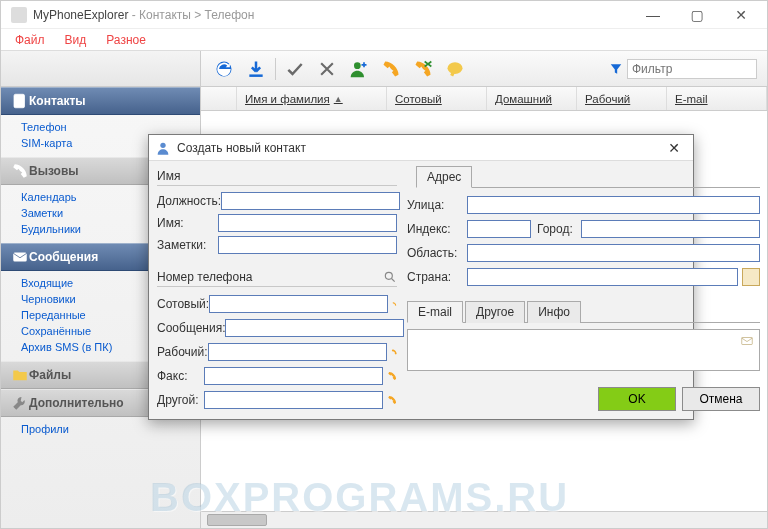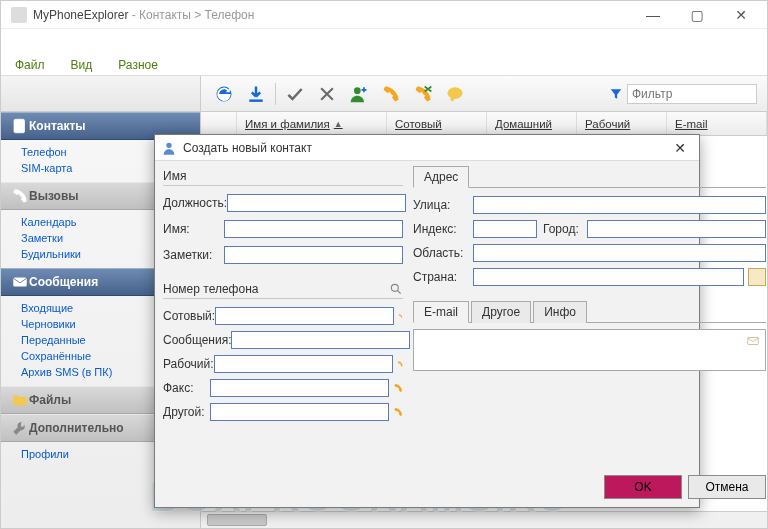--- a/index.html
+++ b/index.html
@@ -19,22 +19,22 @@
   }
   .titlebar .app-icon { width:16px;height:16px;margin:0 6px;background:#ddd;border-radius:2px;}
   .titlebar .title { color:#444; font-size:12px; }
   .titlebar .title .sub { color:#999; }
   .win-controls { margin-left:auto; display:flex; }
   .win-controls div {
     width:44px; height:26px; display:flex;align-items:center;justify-content:center;
     color:#555; font-size:14px;
   }
   .menubar {
-    height:22px; display:flex; align-items:center; gap:14px;
-    padding: 0 8px; border-bottom:1px solid #ddd; color:#4d7c0f;margin-top:25px;
+    height:22px; display:flex; align-items:center; gap:8px;
+    padding: 0 8px; border-bottom:1px solid #ddd; color:#ef4444;
   }
   .menubar span { padding:2px 6px; }
   .toolbar-row {
     height:36px; display:flex; align-items:center;
     border-bottom:1px solid #ccc;
     background:linear-gradient(#fbfbfb,#ececec);
   }
   .sidebar-top-strip {
     width:200px; height:100%; border-right:1px solid #ccc;
     background:linear-gradient(#f4f4f4,#e6e6e6);
@@ -97,22 +97,22 @@
   .sort-arrow { font-size:9px; color:#666; }
   .grid-body { flex:1; background:#fff; position:relative; }
   .hscroll {
     height:17px; background:#f0f0f0; border-top:1px solid #ccc;
     display:flex; align-items:center;
   }
   .hscroll .thumb { width:60px;height:12px;background:#c8c8c8;border:1px solid #aaa;margin-left:6px;border-radius:2px;}
 
   
   .overlay {
-    position:absolute; left:154px; top:134px;
-    width:546px; height:374px;
+    position:absolute; left:148px; top:134px;
+    width:546px; height:286px;
     background:#f2f2f2;
     border:1px solid #7a7a7a;
     box-shadow:0 4px 14px rgba(0,0,0,.35);
   }
   .dlg-title {
     height:26px; display:flex; align-items:center;
     background:#fff; border-bottom:1px solid #ddd;
     padding:0 6px;
   }
   .dlg-title .ico { width:16px;height:16px;margin-right:6px; }
@@ -134,21 +134,21 @@
   }
   .form-row { display:flex; align-items:center; height:22px; margin-bottom:2px; }
   .form-row label { width:72px; color:#333; font-size:12px; }
   .form-row .inp {
     flex:1; height:18px; border:1px solid #5b7cb8; background:#fff;
   }
   .col-left .phone .form-row .inp { border-color:#5b7cb8; }
   .phone-icon { width:16px; height:16px; margin-left:4px; }
   .mag { width:14px;height:14px; }
 
-  .tabs { display:flex; border-bottom:1px solid #aaa; margin-bottom:6px; }
+  .tabs { display:flex; border-bottom:1px solid #aaa; margin-bottom:6px;margin-left:9px; }
   .tab {
     padding:3px 10px; font-size:12px; color:#333;
     border:1px solid #aaa; border-bottom:none;
     background:#eaeaea; margin-right:2px; position:relative; top:1px;
   }
   .tab.active { background:#f2f2f2; border-bottom:1px solid #f2f2f2; }
   .addr-row { display:flex; align-items:center; height:22px; margin-bottom:2px; }
   .addr-row label { width:60px; font-size:12px; color:#333; }
   .addr-row .inp, .addr-row .inp-sm {
     height:18px; border:1px solid #5b7cb8; background:#fff;
@@ -162,21 +162,21 @@
     border:1px solid #aaa; background:#fff;
     height:42px; position:relative; margin-bottom:10px;
   }
   .memo .mail-ico { position:absolute; right:4px; top:4px; width:16px;height:14px; }
 
   .dlg-buttons { display:flex; gap:6px; justify-content:flex-end; margin-top:auto; }
   .dlg-buttons button {
     width:78px; height:24px; background:#e9e9e9;
     border:1px solid #8b8b8b; font-size:12px;
   }
-  .dlg-buttons button.primary { background:#be185d; }
+  .dlg-buttons button.primary { background:#84cc16; }
 
   .watermark {
     position:absolute; left:150px; bottom:12px;
     font: 700 40px/1 Arial, sans-serif; letter-spacing:2px;
     color:rgba(120,170,200,.28);
     text-shadow:1px 1px 0 rgba(255,255,255,.5);
     pointer-events:none;
   }
 </style>
 </head>

